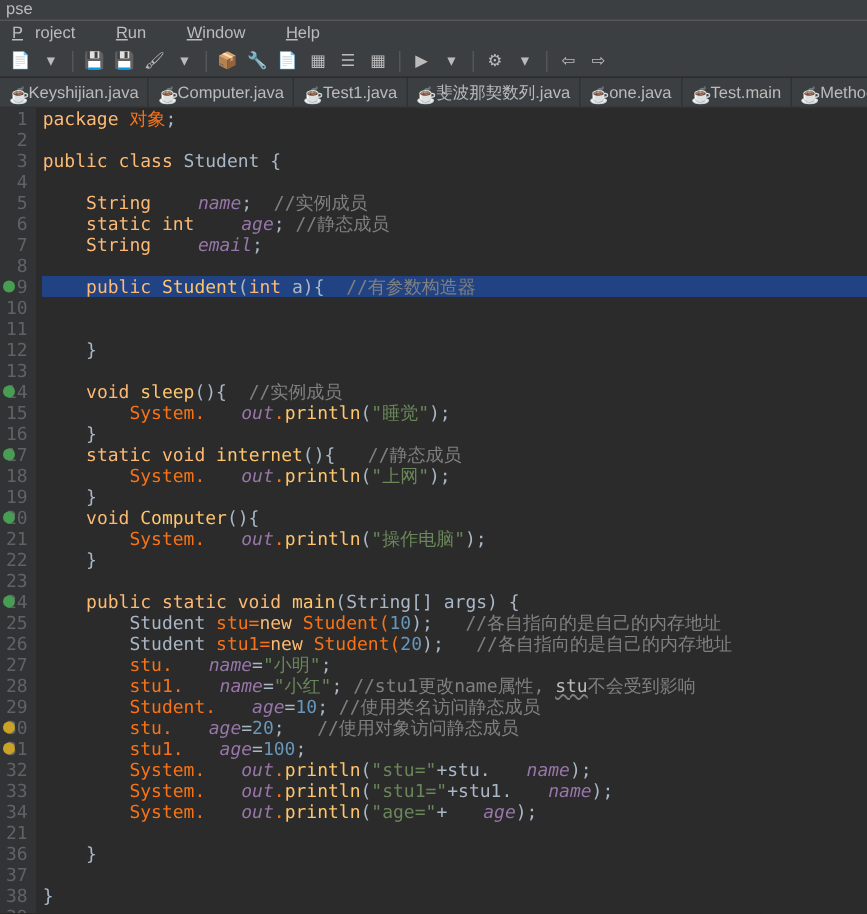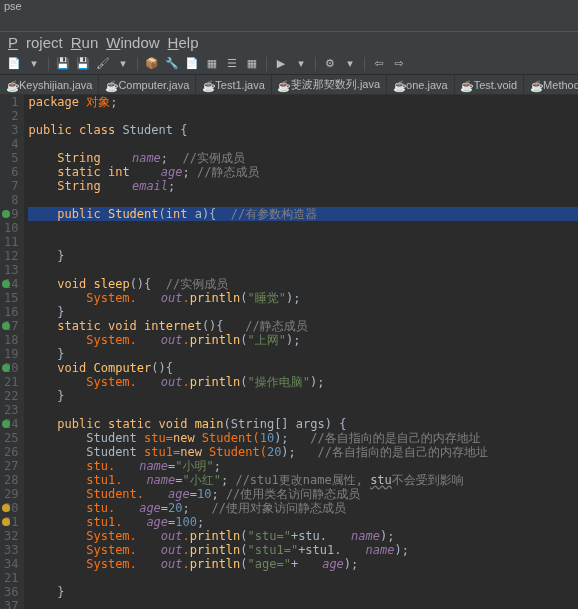--- a/index.html
+++ b/index.html
@@ -1,18 +1,18 @@
 <!DOCTYPE html>
 <html><head>
   <meta charset="utf-8">
   <style>
     * { margin: 0; padding: 0; box-sizing: border-box; }
     body { font-family: 'Segoe UI', Tahoma, sans-serif; font-size: 12px; background: #2b2b2b; color: #bbbbbb; width: 578px; height: 609px; overflow: hidden; display: flex; flex-direction: column; }
-    .titlebar { background: #3c3f41; border-bottom: 1px solid #555; height: 32px; font-size: 11px; padding: 0 4px; color: #bbb; }
-    .menubar { background: #3c3f41; display: flex; gap: 0; padding: 2px 4px; font-size: 15px; color: #bbb; }
+    .titlebar { background: #3c3f41; border-bottom: 1px solid #555; height: 14px; font-size: 11px; padding: 0 4px; color: #bbb; }
+    .menubar { background: #3c3f41; display: flex; gap: 19px; padding: 2px 4px; font-size: 11px; color: #bbb; }
     .menubar span { padding: 0 4px; }
     .menubar span u { text-decoration: underline; }
     .toolbar { background: #3c3f41; border-bottom: 1px solid #2b2b2b; display: flex; align-items: center; gap: 4px; padding: 2px 6px; height: 22px; }
     .toolicon { width: 16px; height: 16px; display: flex; align-items: center; justify-content: center; font-size: 11px; color: #bbb; }
     .separator { width: 1px; height: 14px; background: #555; margin: 0 2px; }
     .content { flex: 1; display: flex; overflow: hidden; }
     .editor-area { flex: 1; display: flex; flex-direction: column; background: #2b2b2b; }
     .tabbar { display: flex; background: #3c3f41; border-bottom: 1px solid #323232; height: 20px; font-size: 11px; overflow: hidden; }
     .tab { display: flex; align-items: center; gap: 3px; padding: 0 6px; border-right: 1px solid #323232; color: #bbb; white-space: nowrap; }
     .tab-icon { width: 10px; height: 10px; }
@@ -93,21 +93,21 @@
       <div class="tab">
           <span class="tab-icon">☕</span>
           <span>斐波那契数列.java</span>
         </div>
       <div class="tab">
           <span class="tab-icon">☕</span>
           <span>one.java</span>
         </div>
       <div class="tab">
           <span class="tab-icon">☕</span>
-          <span>Test.void</span>
+          <span>Test.main</span>
         </div>
       <div class="tab">
           <span class="tab-icon">☕</span>
           <span>Method.java</span>
         </div>
     </div>
     <div class="editor">
       <div class="gutter" id="gutter">
           <div class="ln">1</div>
           <div class="ln">2</div>

